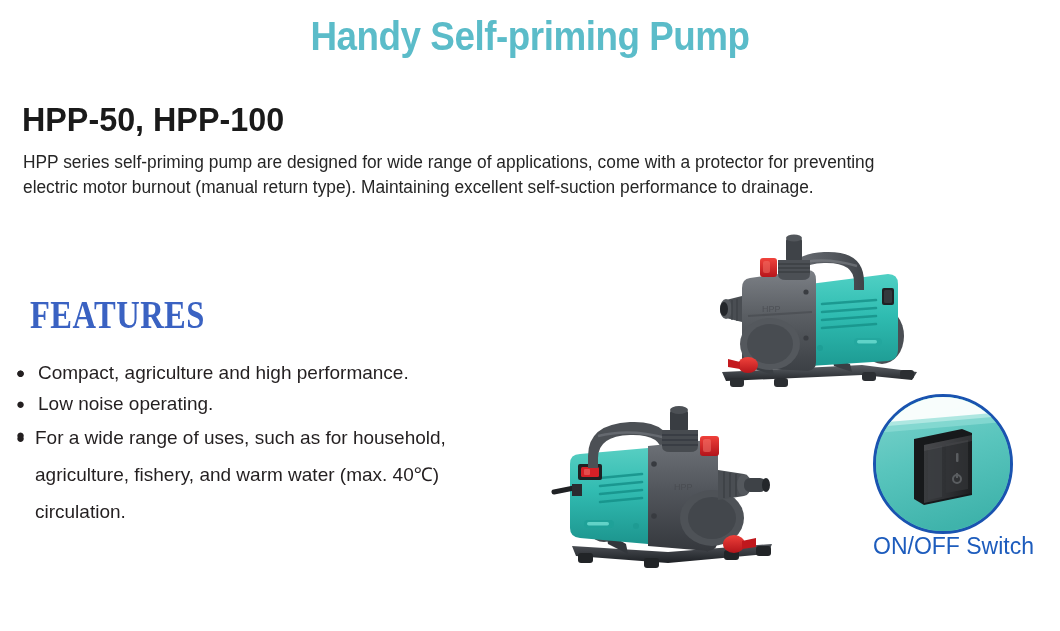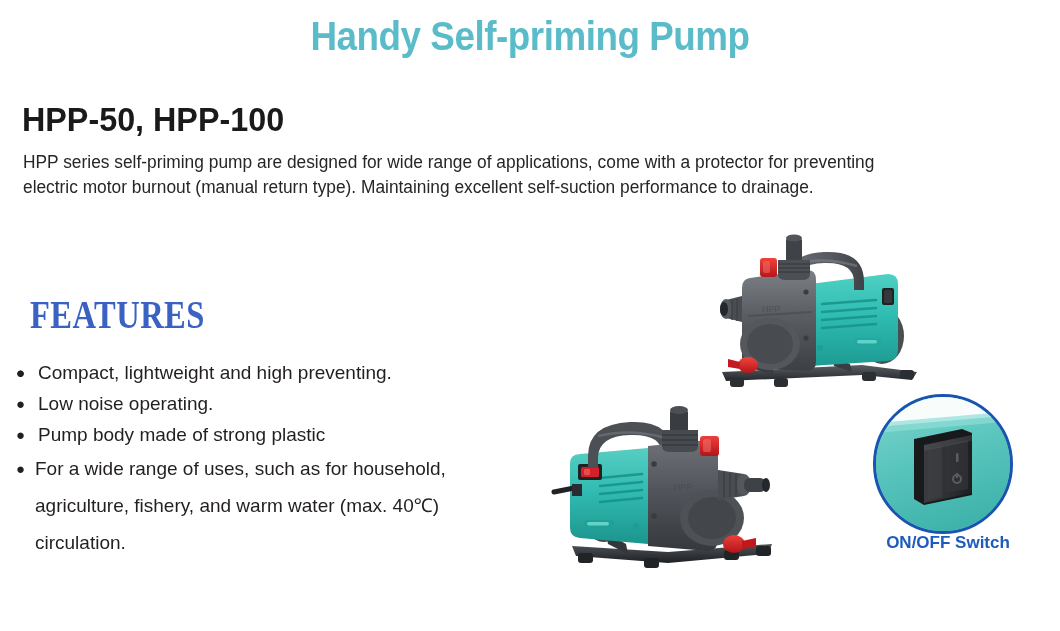--- a/index.html
+++ b/index.html
@@ -138,22 +138,22 @@
     position: relative;
     background: #5dc3bd;
   }
   .switch-caption {
     position: absolute;
     top: 533px;
     left: 873px;
     width: 150px;
     text-align: center;
     font-family: "Liberation Sans", sans-serif;
-    font-weight: bold;
-    font-size: 17px;
+    font-weight: normal;
+    font-size: 23px;
     color: #1d5cbd;
     white-space: nowrap;
   }
 </style>
 </head>
 <body>
 
 <div class="page-title">Handy Self-priming Pump</div>
 
 <div class="model-heading">HPP-50, HPP-100</div>
@@ -161,29 +161,28 @@
 <div class="intro-paragraph">HPP series self-priming pump are designed for wide range of applications, come with a protector for preventing electric motor burnout (manual return type). Maintaining excellent self-suction performance to drainage.</div>
 
 <div class="features-heading">FEATURES</div>
 
 <ul class="feature-list">
   <li class="feature-item">
     <span class="feature-bullet">●</span>
   </li>
   <li class="feature-item">
     <span class="feature-bullet">●</span>
-    <span class="feature-text">Compact, lightweight and high preventing.</span>
+    <span class="feature-text">Compact, agriculture and high performance.</span>
   </li>
   <li class="feature-item">
     <span class="feature-bullet">●</span>
     <span class="feature-text">Low noise operating.</span>
   </li>
   <li class="feature-item">
     <span class="feature-bullet">●</span>
-    <span class="feature-text">Pump body made of strong plastic</span>
   </li>
   <li class="feature-item wrap">
     <span class="feature-bullet">●</span>
     <span class="feature-text">For a wide range of uses, such as for household, agriculture, fishery, and warm water (max. 40℃) circulation.</span>
   </li>
 </ul>
 
 <div class="pump" style="left:712px; top:226px;">
   <svg width="215" height="170" viewBox="0 0 215 170" xmlns="http://www.w3.org/2000/svg">
     <defs>

